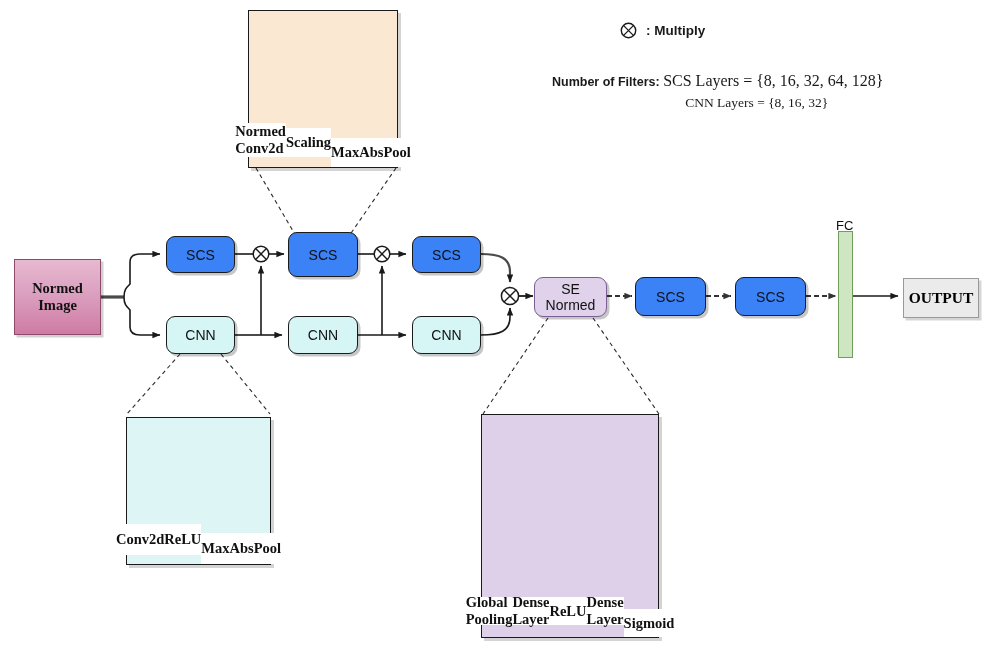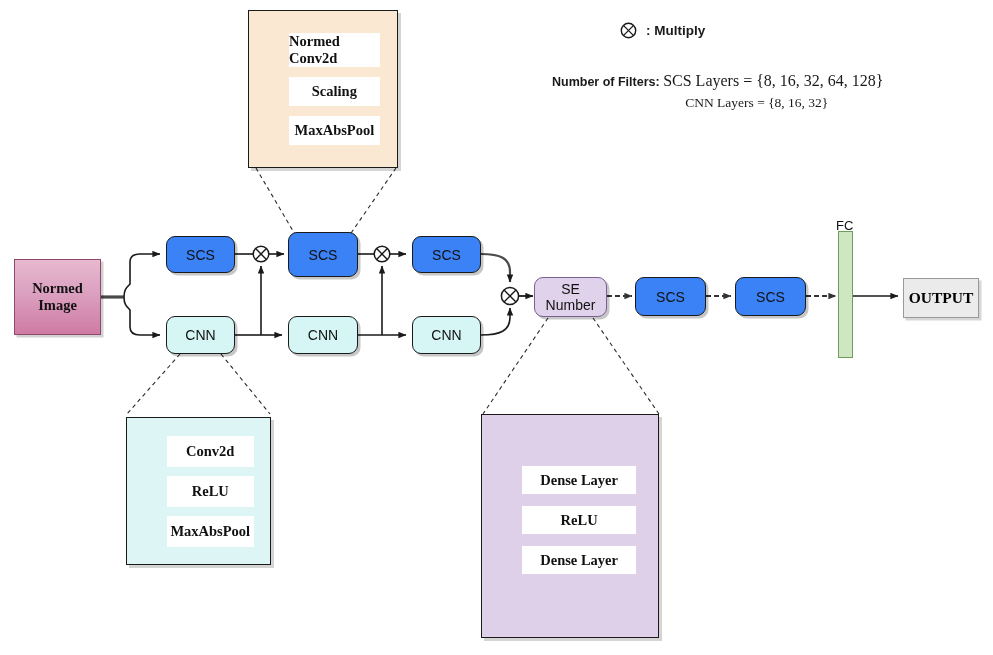--- a/index.html
+++ b/index.html
@@ -101,24 +101,23 @@
     white-space: nowrap;
   }
 
   
   .detail-panel {
     position: absolute;
     box-sizing: border-box;
     border: 1.2px solid #1a1a1a;
     box-shadow: 3px 3px 0 rgba(0,0,0,0.17);
     display: flex;
-    flex-direction: column;
-    justify-content: center;
-    align-items: flex-start;
-    padding-left: 40px;
+    flex-direction: row;
+    justify-content: center;
+    align-items: flex-end;
   }
   .detail-panel.scs-detail { background: #fbe8d3; }
   .detail-panel.cnn-detail { background: #ddf5f5; }
   .detail-panel.se-detail  { background: #ded0e8; }
 
   .detail-item {
     background: #ffffff;
     font-family: "Liberation Serif", serif;
     font-weight: bold;
     font-size: 14.5px;
@@ -266,36 +265,38 @@
     <div class="detail-item" style="height:29px;">MaxAbsPool</div>
   </div>
 
   <div class="detail-panel cnn-detail" style="left:126px; top:417px; width:145px; height:148px;">
     <div class="detail-item" style="height:31px; margin-bottom:9px;">Conv2d</div>
     <div class="detail-item" style="height:31px; margin-bottom:9px;">ReLU</div>
     <div class="detail-item" style="height:31px;">MaxAbsPool</div>
   </div>
 
   <div class="detail-panel se-detail" style="left:481px; top:414px; width:178px; height:224px;">
+    <div class="detail-item" style="height:28px; margin-bottom:12px;">Global Pooling</div>
     <div class="detail-item" style="height:28px; margin-bottom:12px;">Dense Layer</div>
     <div class="detail-item" style="height:28px; margin-bottom:12px;">ReLU</div>
     <div class="detail-item" style="height:28px; margin-bottom:12px;">Dense Layer</div>
+    <div class="detail-item" style="height:28px;">Sigmoid</div>
   </div>
 
   <div class="input-image" style="left:14px; top:259px; width:87px; height:76px;">Normed Image</div>
 
   <div class="node scs" style="left:166px; top:236px; width:69px; height:37px;">SCS</div>
   <div class="node scs" style="left:288px; top:232px; width:70px; height:45px;">SCS</div>
   <div class="node scs" style="left:412px; top:236px; width:69px; height:37px;">SCS</div>
 
   <div class="node cnn" style="left:166px; top:316px; width:69px; height:38px;">CNN</div>
   <div class="node cnn" style="left:288px; top:316px; width:70px; height:38px;">CNN</div>
   <div class="node cnn" style="left:412px; top:316px; width:69px; height:38px;">CNN</div>
 
-  <div class="node se" style="left:534px; top:277px; width:73px; height:40px;">SE Number</div>
+  <div class="node se" style="left:534px; top:277px; width:73px; height:40px;">SE Normed</div>
 
   <div class="node scs" style="left:635px; top:277px; width:71px; height:39px;">SCS</div>
   <div class="node scs" style="left:735px; top:277px; width:71px; height:39px;">SCS</div>
 
   <div class="fc-label" style="left:836px; top:218px;">FC</div>
   <div class="fc-bar" style="left:838px; top:231px; width:15px; height:127px;"></div>
 
   <div class="output-box" style="left:903px; top:278px; width:76px; height:40px;">OUTPUT</div>
 
 </div>

